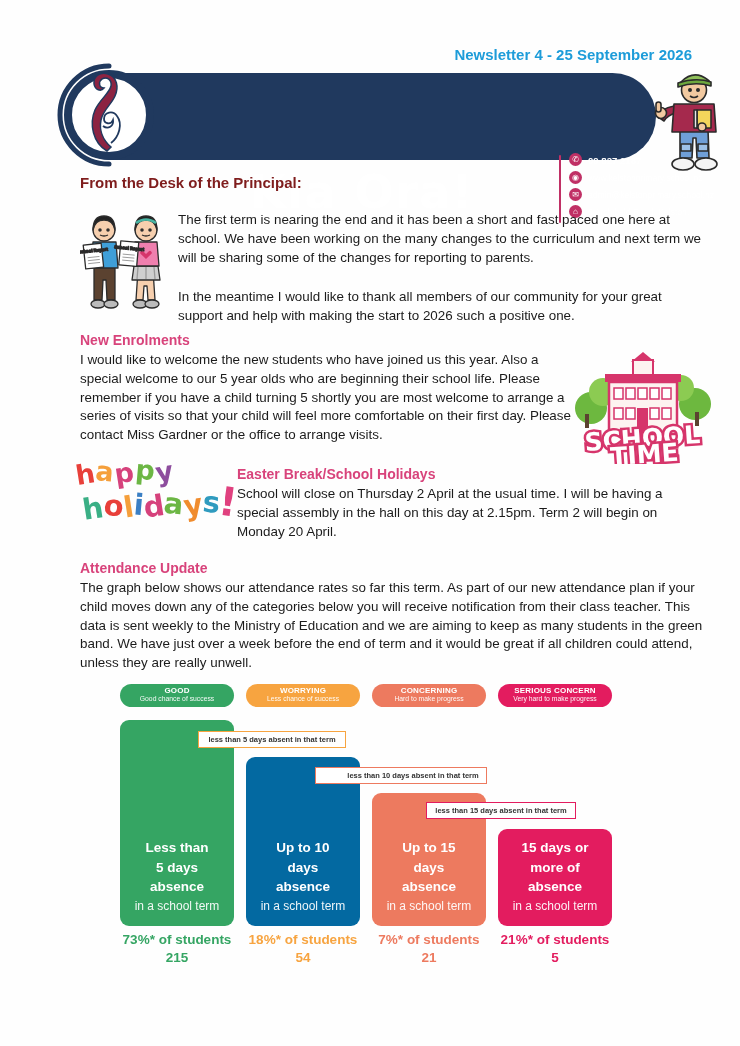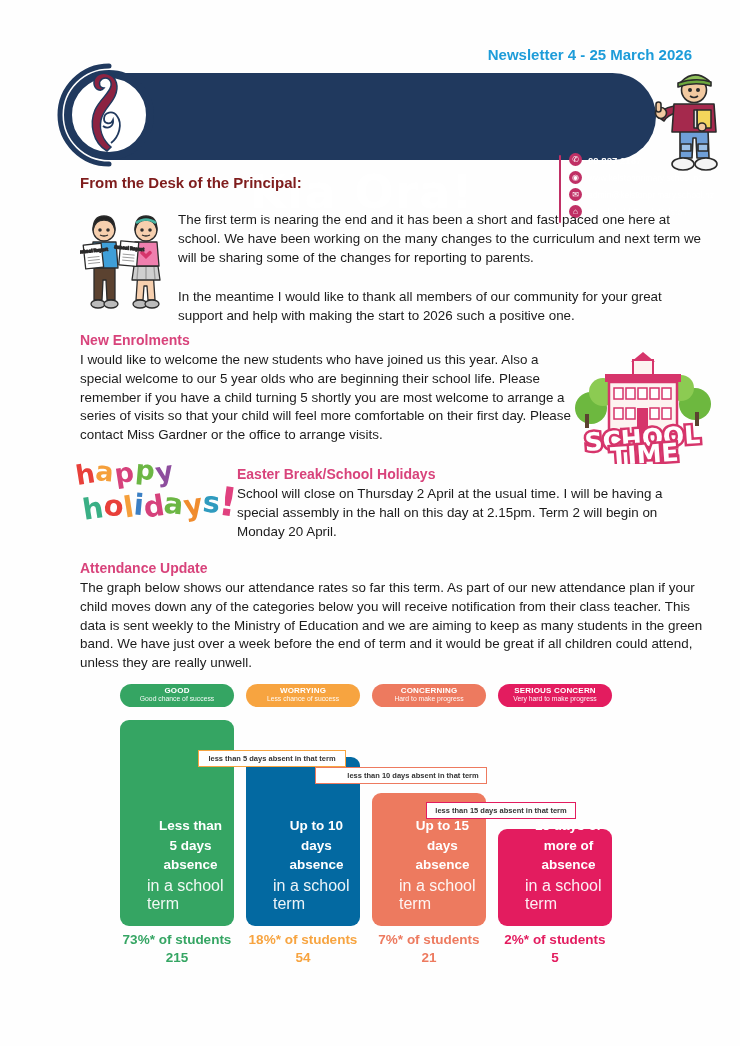--- a/index.html
+++ b/index.html
@@ -37,40 +37,40 @@
   .hh span:nth-child(2n){transform:rotate(7deg) translateY(-1px);}
   .hh span:nth-child(2n+1){transform:rotate(-7deg) translateY(1px);}
   .hh .w2 span:last-child{font-size:40px;transform:rotate(10deg) translateY(3px);}
 
   
   .pill{position:absolute;top:684px;width:114px;height:23px;border-radius:12px;
         text-align:center;color:#fff;padding-top:2px;box-sizing:border-box;}
   .pill-name{font-size:8px;font-weight:bold;letter-spacing:0.2px;}
   .pill-sub{font-size:6.8px;opacity:0.95;}
   .bar{position:absolute;bottom:120px;width:114px;border-radius:9px;display:flex;flex-direction:column;
-       justify-content:flex-end;align-items:center;padding-bottom:13px;box-sizing:border-box;padding-left:27px;}
+       justify-content:flex-end;align-items:center;padding-bottom:13px;box-sizing:border-box;}
   .bar .bl{color:#fff;font-weight:bold;font-size:13.5px;line-height:1.45;}
-  .bar .bs{color:rgba(255,255,255,0.93);font-size:16px;margin-top:2px;}
+  .bar .bs{color:rgba(255,255,255,0.93);font-size:12px;margin-top:2px;}
   .bar-0{height:206px;} .bar-1{height:169px;} .bar-2{height:133px;} .bar-3{height:97px;}
   .bx0{left:120px;} .bx1{left:246px;} .bx2{left:372px;} .bx3{left:498px;}
   .pct{position:absolute;top:931px;width:134px;text-align:center;font-weight:bold;
        font-size:13.5px;line-height:1.3;}
   .px0{left:110px;} .px1{left:236px;} .px2{left:362px;} .px3{left:488px;}
   .callout{position:absolute;height:15px;background:#fff;border:1.5px solid #999;
            font-size:7.5px;font-weight:bold;color:#333;text-align:center;line-height:15px;}
-  .co0{left:198px;top:731px;width:146px;margin-top:19px;}
+  .co0{left:198px;top:731px;width:146px;}
   .co1{left:315px;top:767px;width:146px;padding-left:24px;}
   .co2{left:426px;top:802px;width:148px;}
 </style>
 </head>
 <body>
 
 <div class="page">
 
-  <div class="date">Newsletter 4 - 25 March 2026</div>
+  <div class="date">Newsletter 4 - 25 September 2026</div>
 
   <div class="banner">
     <div class="kia">Kia Ora!</div>
     <div class="contact">
       <div class="cdivider"></div>
       <div class="crow">
         <div class="cicon">✆</div>
         <div class="ctext bold">09 827 2187</div>
       </div>
       <div class="crow">
@@ -274,21 +274,21 @@
       <div class="pill-name">SERIOUS CONCERN</div>
       <div class="pill-sub">Very hard to make progress</div>
     </div>
     <div class="bar bar-3 bx3 band-fill" style="background: rgb(227, 28, 95);">
       <div class="bl">15 days or</div>
       <div class="bl">more of</div>
       <div class="bl">absence</div>
       <div class="bs">in a school term</div>
     </div>
     <div class="pct px3 band-ink" style="color: rgb(227, 28, 95);">
-      <div>2%* of students</div>
+      <div>21%* of students</div>
       <div>5</div>
     </div>
   </div>
 
   <div class="callout co0 band-border" style="border-color: rgb(247, 164, 64);">less than 5 days absent in that term</div>
   <div class="callout co1 band-border" style="border-color: rgb(237, 122, 95);">less than 10 days absent in that term</div>
   <div class="callout co2 band-border" style="border-color: rgb(227, 28, 95);">less than 15 days absent in that term</div>
 
 </div>
 

